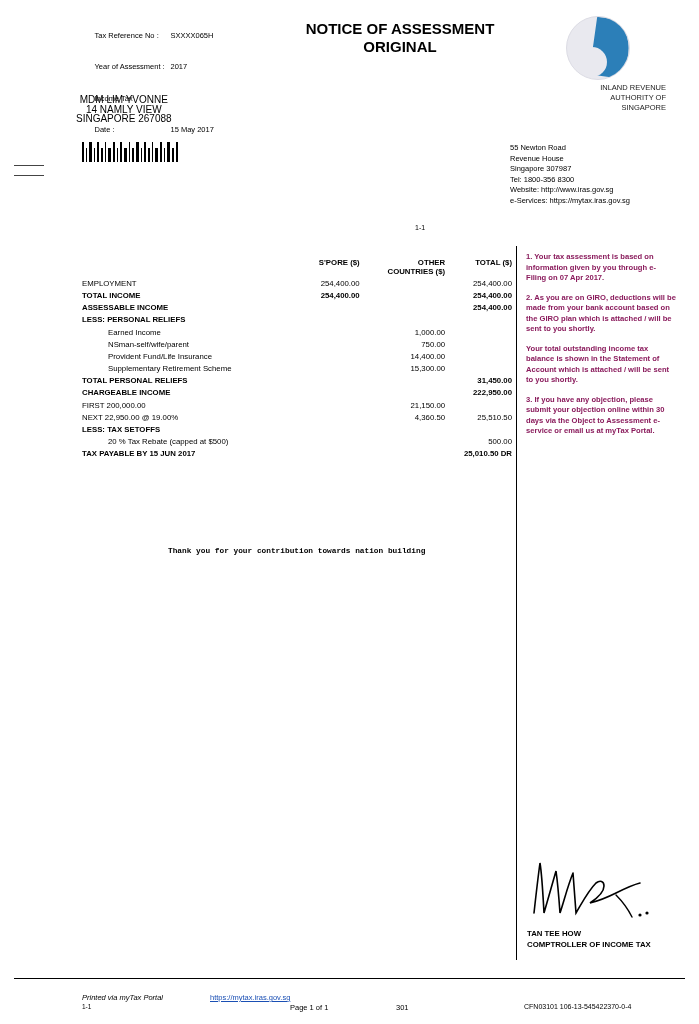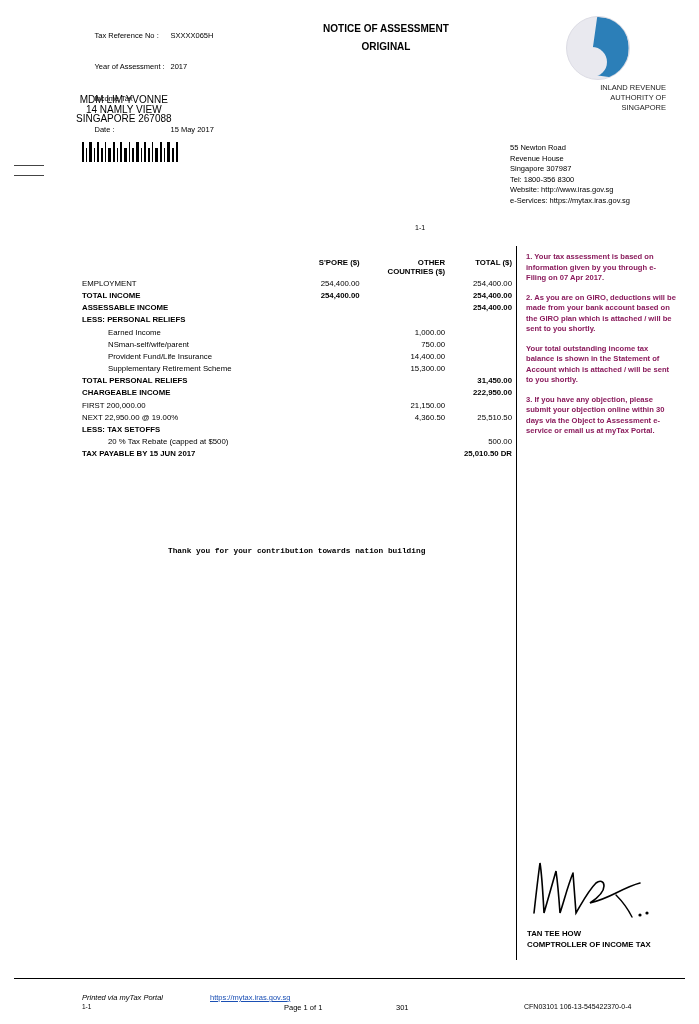--- a/index.html
+++ b/index.html
@@ -28,25 +28,25 @@
     top: 20px;
     font-size: 7.5px;
     line-height: 10.5px;
   }
   .ref-row { white-space: pre; }
   .ref-label { display: inline-block; width: 76px; }
   .ref-val { display: inline-block; }
 
   .title-block {
     position: absolute;
-    left: 236px;
+    left: 250px;
     top: 20px;
     width: 300px;
     text-align: center;
-    font-size: 10px;
+    font-size: 15px;
     font-weight: bold;
     line-height: 18px;
   }
 
   
   .logo-wrap {
     position: absolute;
     left: 566px;
     top: 16px;
     width: 70px;
@@ -255,21 +255,21 @@
     text-decoration: underline;
   }
   .f-pagenum-left {
     position: absolute;
     left: 82px;
     top: 1003px;
     font-size: 6.5px;
   }
   .f-page {
     position: absolute;
-    left: 284px;
+    left: 290px;
     top: 1003px;
     font-size: 7.5px;
   }
   .f-301 {
     position: absolute;
     left: 396px;
     top: 1003px;
     font-size: 7.5px;
   }
   .f-code {

